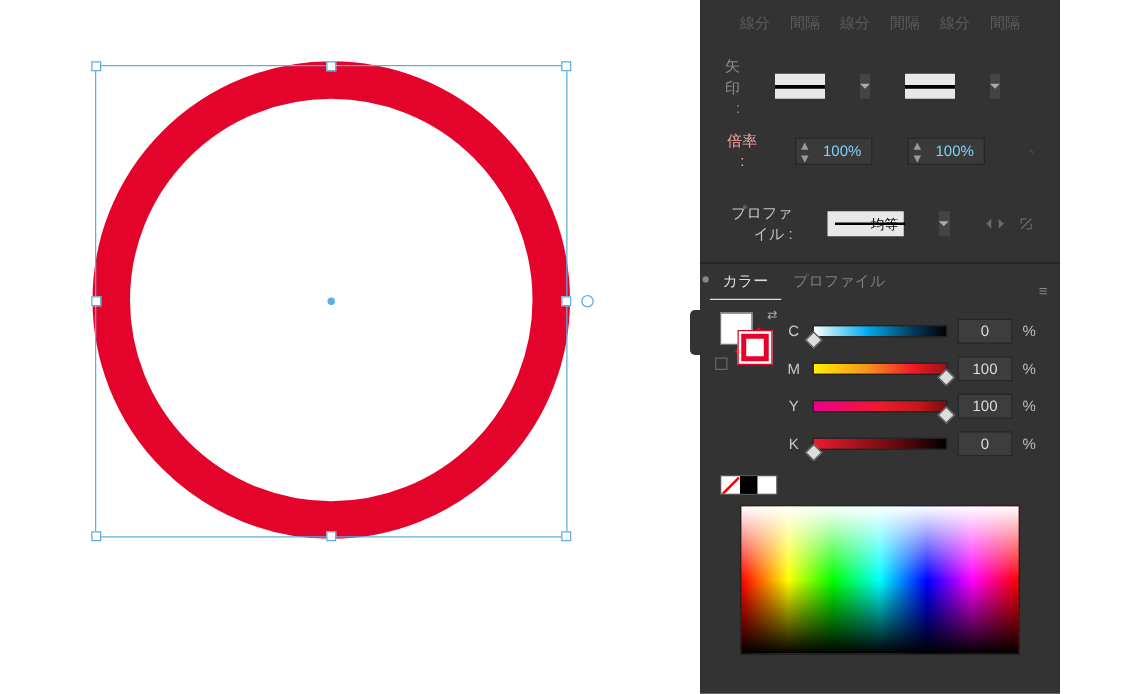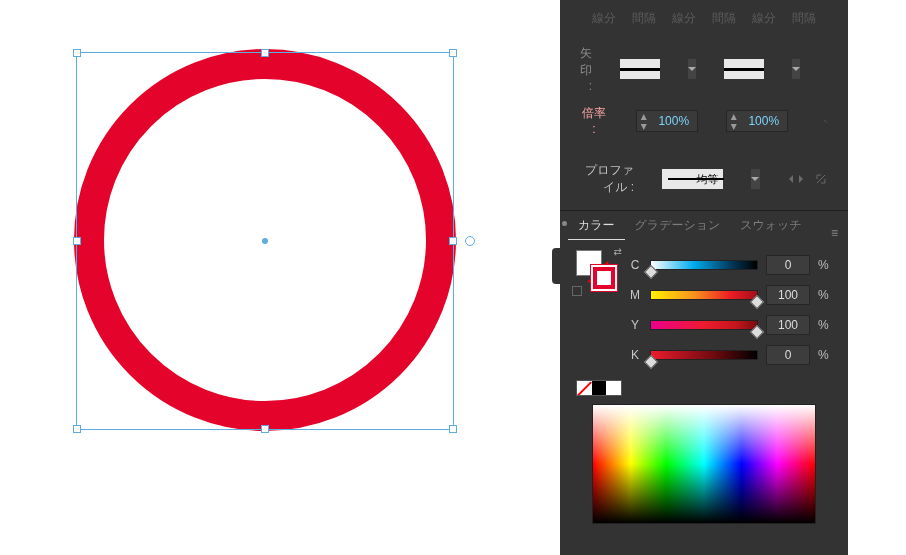--- a/index.html
+++ b/index.html
@@ -154,22 +154,21 @@
         <svg width="14" height="14" viewBox="0 0 14 14">
             <path d="M3 11l8-8M3 3h4M3 3v4M11 11h-4M11 11v-4" stroke="currentColor" fill="none"></path>
           </svg>
       </div>
     </div>
   </div>
 
   <div class="tabs">
     <div class="tab-dot"></div>
     <div class="tab active">カラー</div>
-    <div class="tab">グラデーション</div>
-    <div class="tab">スウォッチ</div>
+    <div class="tab">プロファイル</div>
     <div class="tab-menu">≡</div>
   </div>
 
   <div class="color-body">
     <div class="fillstroke">
       <div class="fs-fill"></div>
       <div class="fs-stroke"></div>
       <div class="fs-swap">⇄</div>
       <div class="fs-mini"></div>
     </div>

